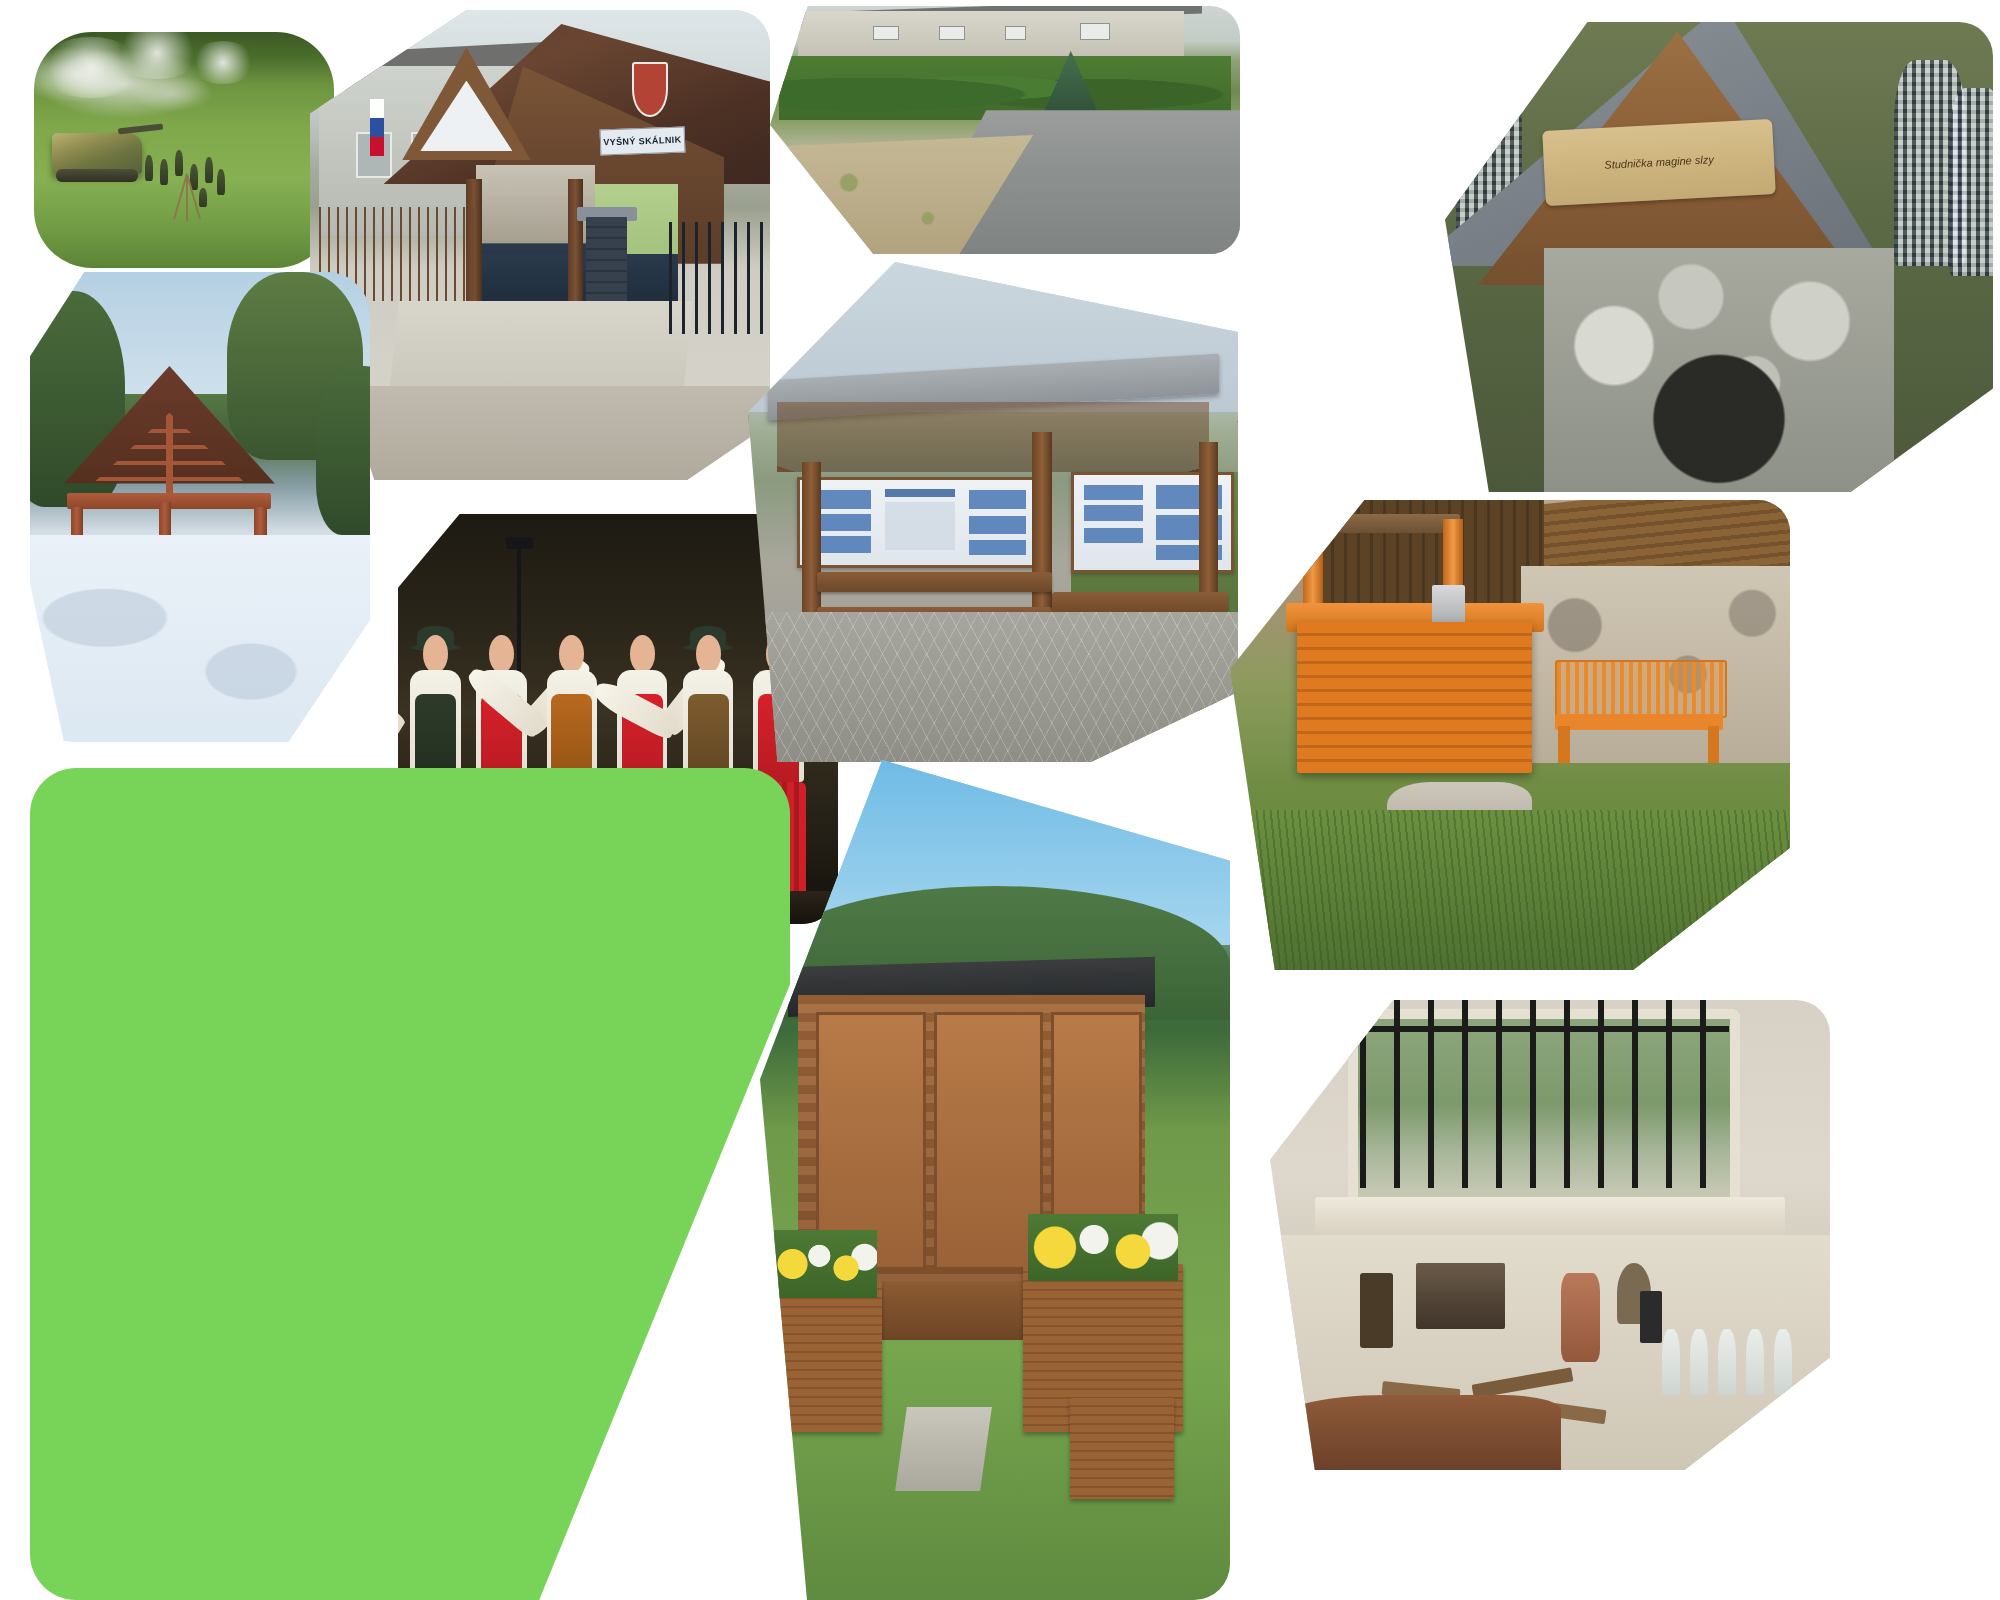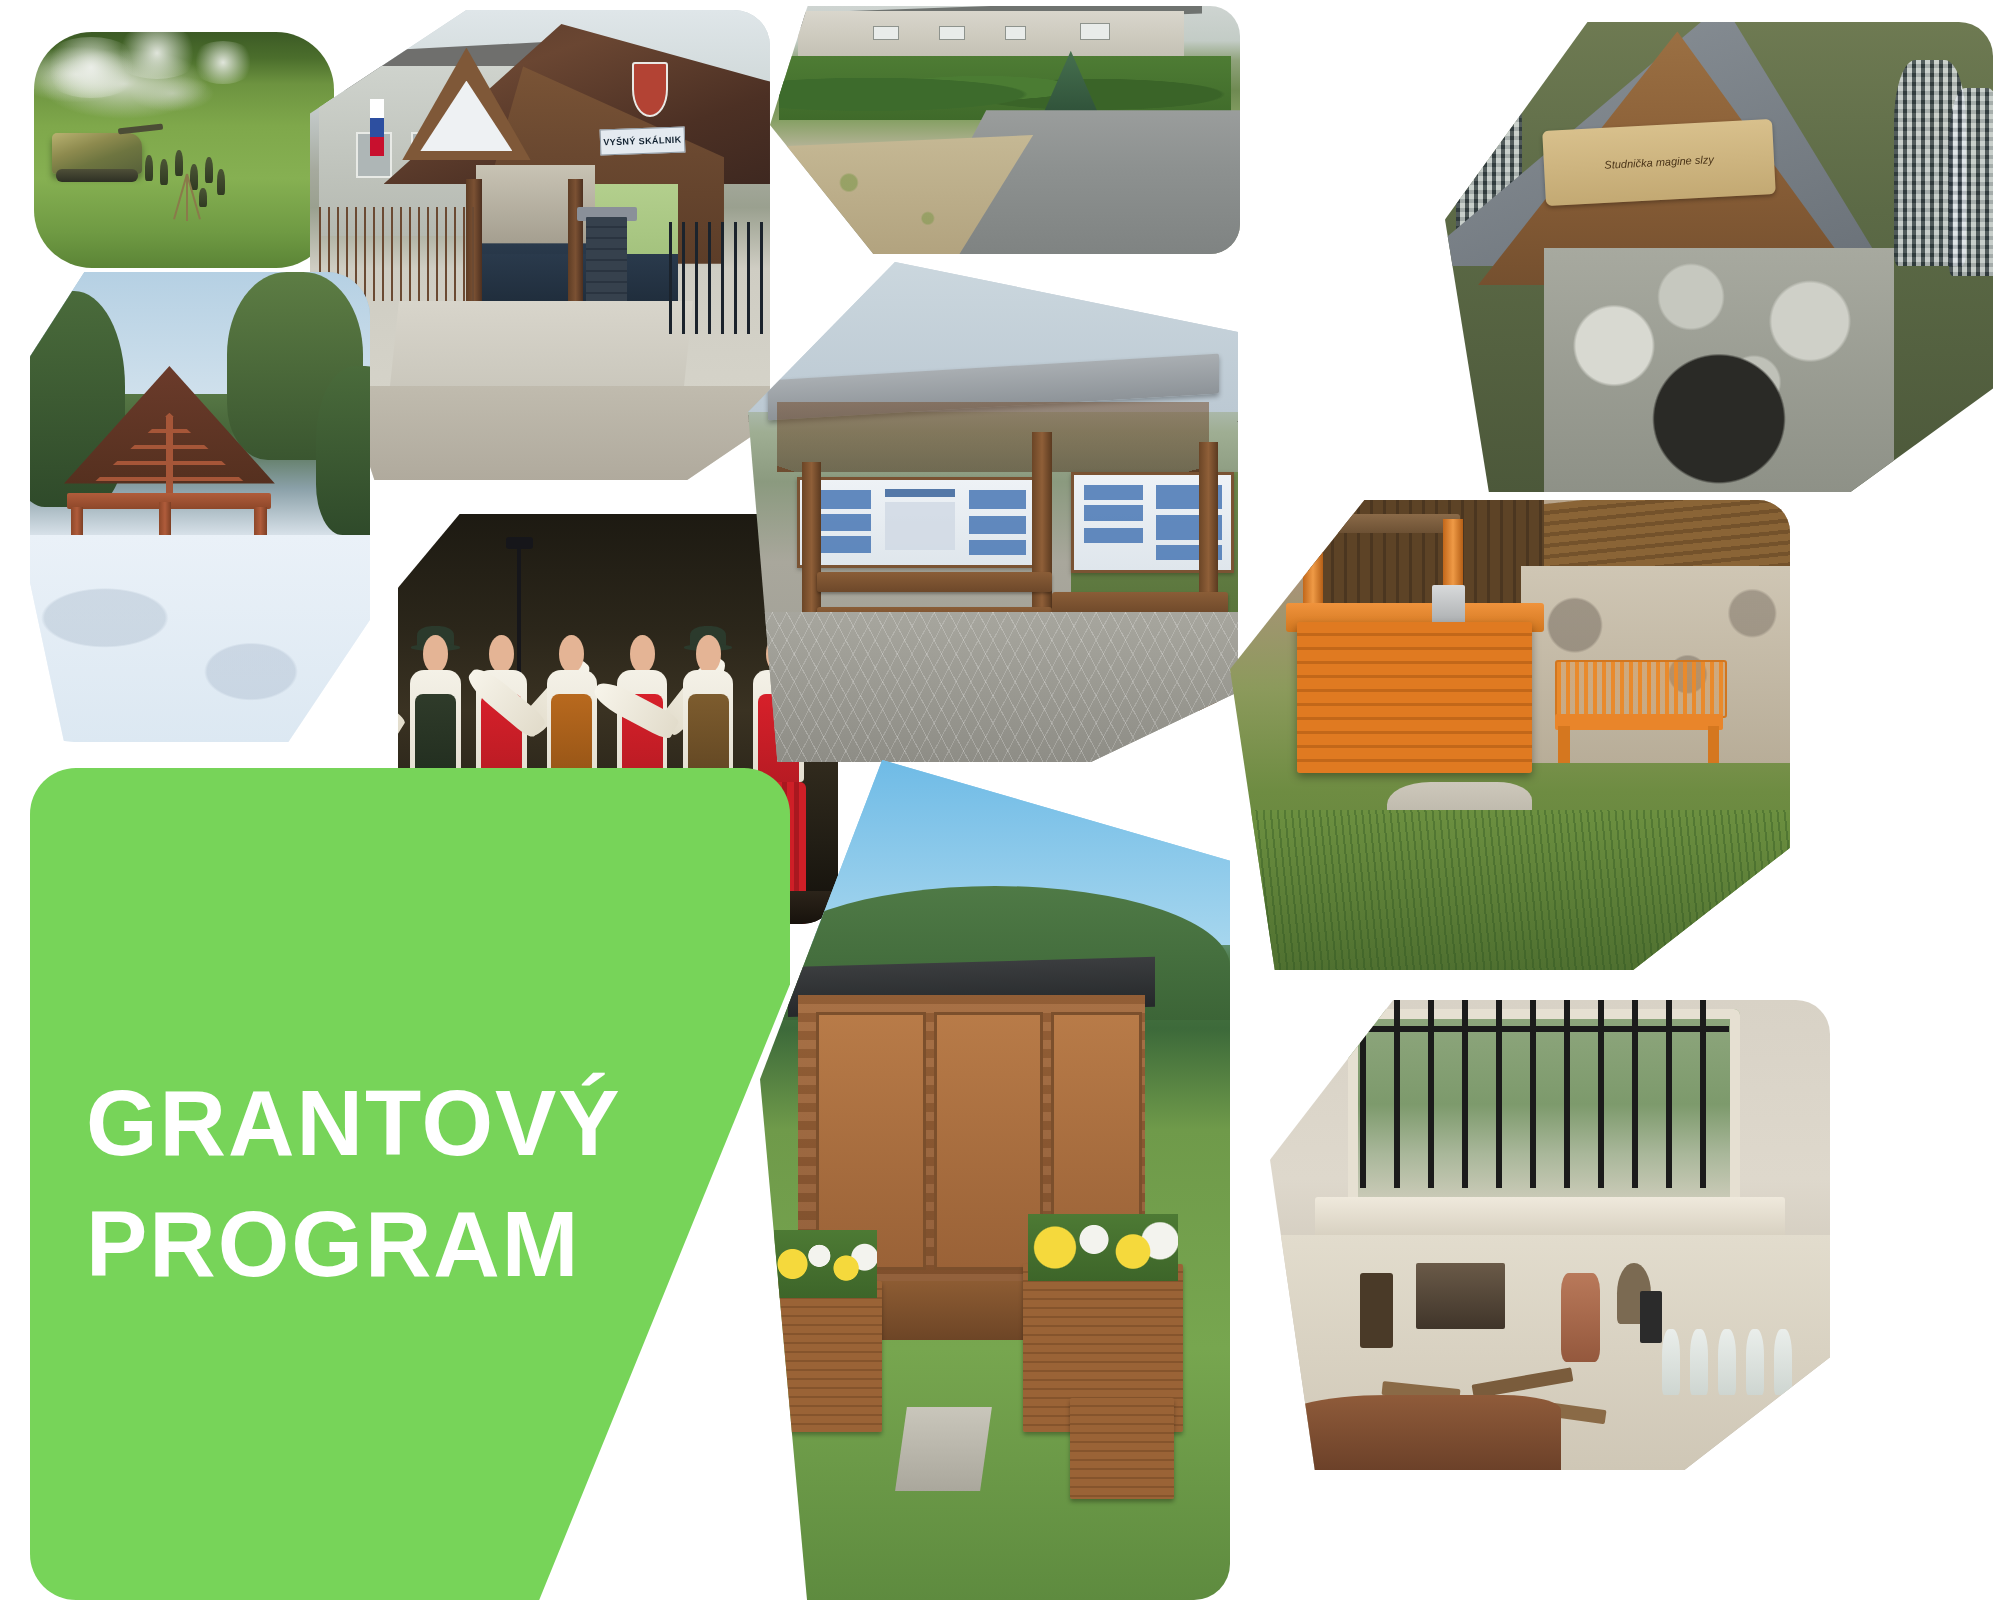--- a/index.html
+++ b/index.html
@@ -851,18 +851,14 @@
     <div class="bottle" style="left:70%;"></div>
     <div class="bottle" style="left:75%;"></div>
     <div class="bottle" style="left:80%;"></div>
     <div class="bottle" style="left:85%;"></div>
     <div class="bottle" style="left:90%;"></div>
     <div class="tool" style="left:66%;top:62%;width:4%;height:11%;background:#2b2b2b;"></div>
     <div class="dirt"></div>
   </div>
 
   <div class="green-panel"></div>
-  <div class="green-inner">
-    <div class="title-line">GRANTOVÝ</div>
-    <div class="title-line">PROGRAM</div>
-  </div>
 
 </div>
 
 </body></html>

